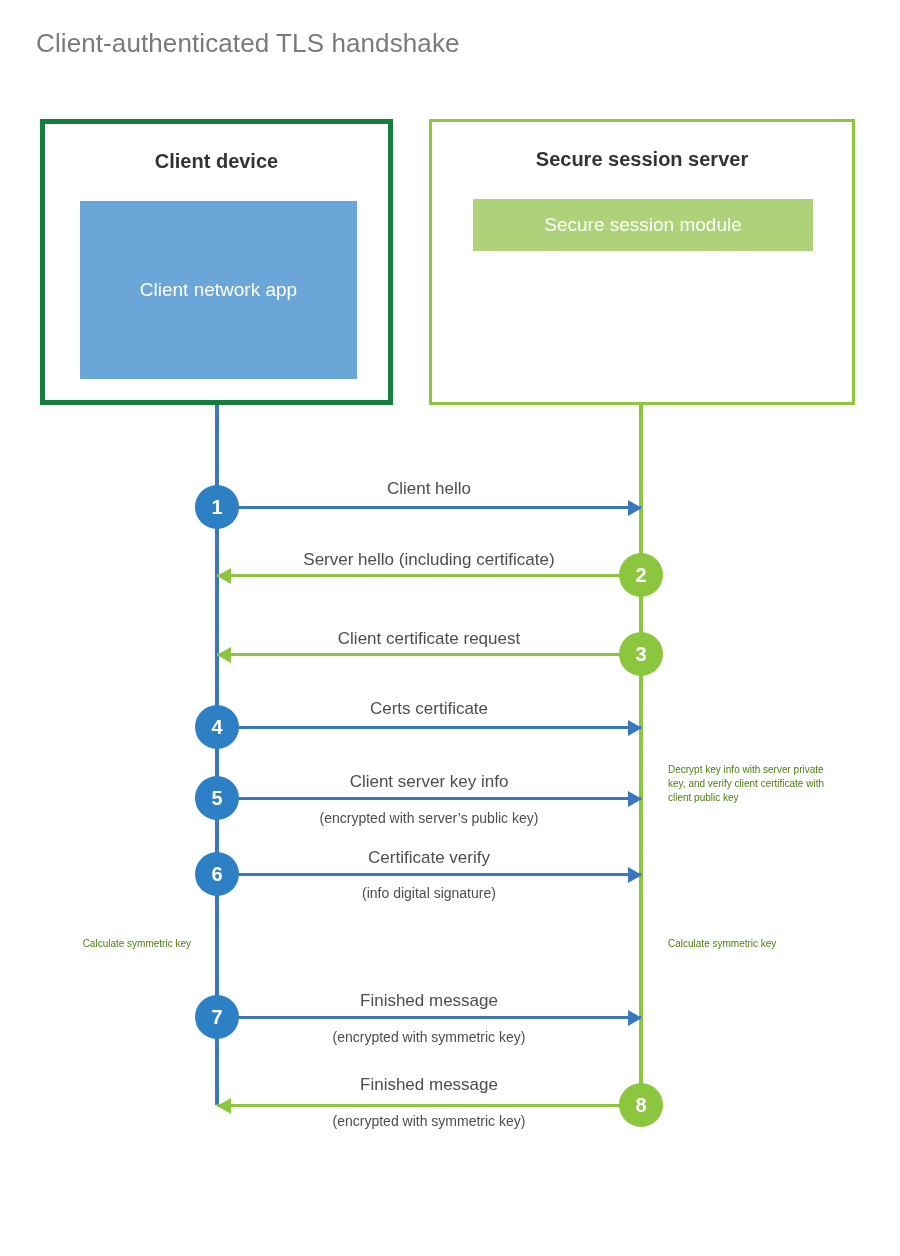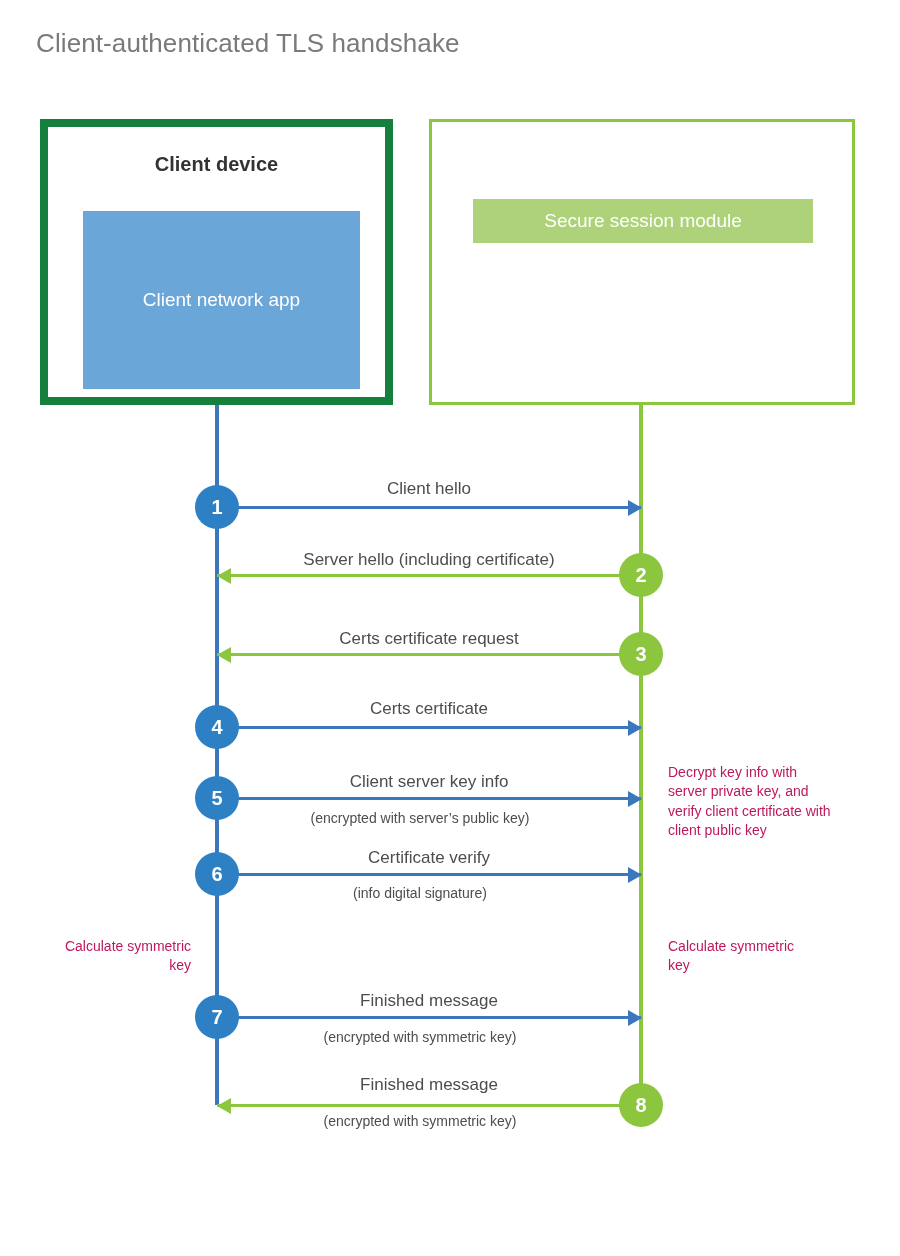--- a/index.html
+++ b/index.html
@@ -31,21 +31,21 @@
   .party-box {
     position: absolute;
     box-sizing: border-box;
     background: #ffffff;
   }
   #client-box {
     left: 40px;
     top: 119px;
     width: 353px;
     height: 286px;
-    border: 8px solid #15803d;
+    border: 5px solid #15803d;
   }
   #server-box {
     left: 429px;
     top: 119px;
     width: 426px;
     height: 286px;
     border: 3px solid #8cc63f;
   }
   .party-title {
     position: absolute;
@@ -65,29 +65,29 @@
     align-items: center;
     justify-content: center;
     text-align: center;
     color: #ffffff;
     font-size: 19px;
     font-weight: 400;
     line-height: 1.25;
   }
   #client-app-block {
     left: 35px;
-    top: 84px;
+    top: 77px;
     width: 277px;
     height: 178px;
     background: #6aa6d8;
   }
   .server-inner {
     left: 41px;
     width: 340px;
-    height: 44px;
+    height: 52px;
     background: #aed27a;
   }
   #server-block-0 { top: 77px; }
   #server-block-1 { top: 140px; }
   #server-block-2 { top: 203px; }
 
   
   .lifeline {
     position: absolute;
     width: 4px;
@@ -138,21 +138,21 @@
     position: absolute;
     left: 217px;
     width: 424px;
     text-align: center;
     font-size: 17px;
     color: #4d4d4d;
     white-space: nowrap;
   }
   .msg-sublabel {
     position: absolute;
-    left: 208px;
+    left: 217px;
     width: 424px;
     text-align: center;
     font-size: 14px;
     color: #4d4d4d;
     white-space: nowrap;
   }
 
   
   .step-circle {
     position: absolute;
@@ -171,22 +171,22 @@
     background: #2e80c4;
   }
   .step-circle.server-side {
     left: 619px;
     background: #8cc63f;
   }
 
   
   .annotation {
     position: absolute;
-    font-size: 14px;
-    color: #be185d;
+    font-size: 10px;
+    color: #4d7c0f;
     line-height: 1.38;
   }
   .annotation.left-anno {
     right: 709px;
     text-align: right;
   }
   .annotation.right-anno {
     left: 668px;
     text-align: left;
   }
@@ -195,20 +195,21 @@
 <body>
 
 <div id="page-title">Client-authenticated TLS handshake</div>
 
 <div id="client-box" class="party-box">
   <div class="party-title">Client device</div>
   <div id="client-app-block" class="inner-block">Client network app</div>
 </div>
 
 <div id="server-box" class="party-box">
+  <div class="party-title">Secure session server</div>
   <div id="server-block-0" class="inner-block server-inner">Secure session module</div>
 </div>
 
 <div id="client-lifeline" class="lifeline"></div>
 <div id="server-lifeline" class="lifeline"></div>
 
 <div class="msg to-server">
   <div class="msg-label" style="top:479px">Client hello</div>
   <div class="msg-line" style="top:506px"></div>
   <div class="arrow-head" style="top:500px"></div>
@@ -216,21 +217,21 @@
 <div class="step-circle client-side" style="top:485px">1</div>
 
 <div class="msg to-client">
   <div class="msg-label" style="top:550px">Server hello (including certificate)</div>
   <div class="msg-line" style="top:574px"></div>
   <div class="arrow-head" style="top:568px"></div>
 </div>
 <div class="step-circle server-side" style="top:553px">2</div>
 
 <div class="msg to-client">
-  <div class="msg-label" style="top:629px">Certs certificate request</div>
+  <div class="msg-label" style="top:629px">Client certificate request</div>
   <div class="msg-line" style="top:653px"></div>
   <div class="arrow-head" style="top:647px"></div>
 </div>
 <div class="step-circle server-side" style="top:632px">3</div>
 
 <div class="msg to-server">
   <div class="msg-label" style="top:699px">Certs certificate</div>
   <div class="msg-line" style="top:726px"></div>
   <div class="arrow-head" style="top:720px"></div>
 </div>

